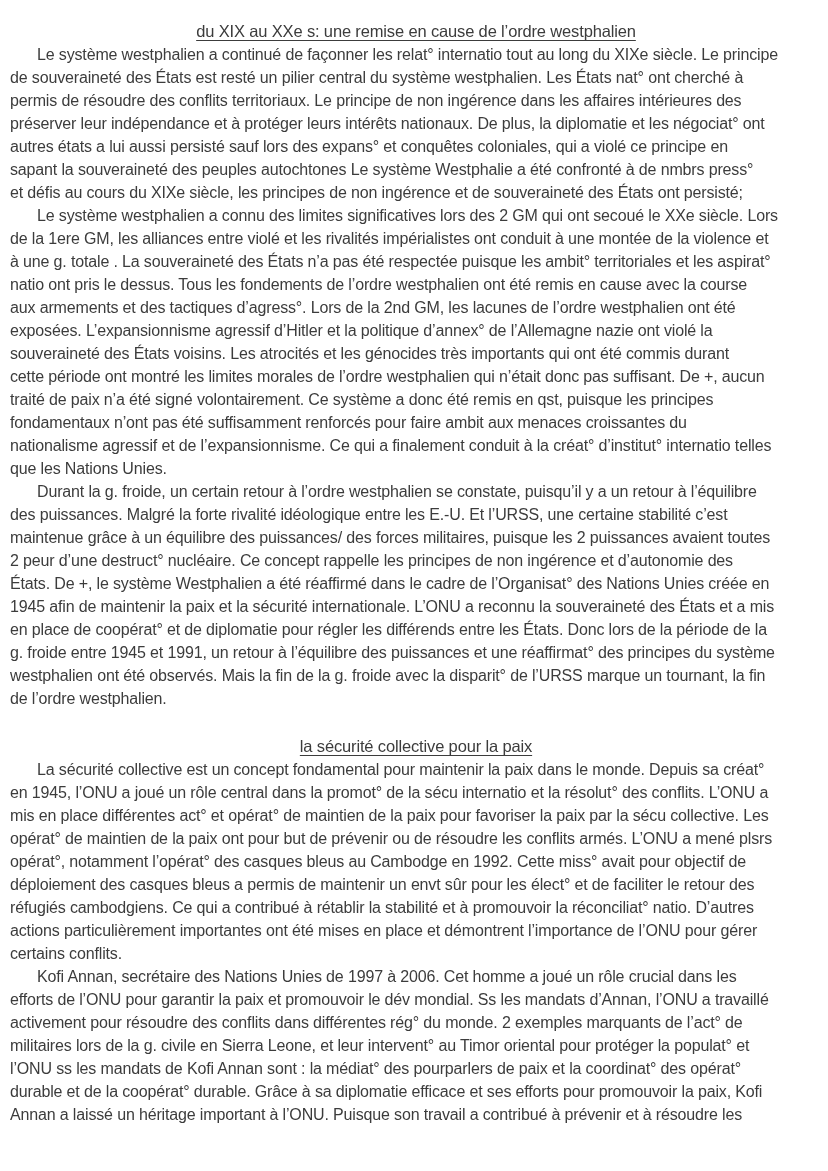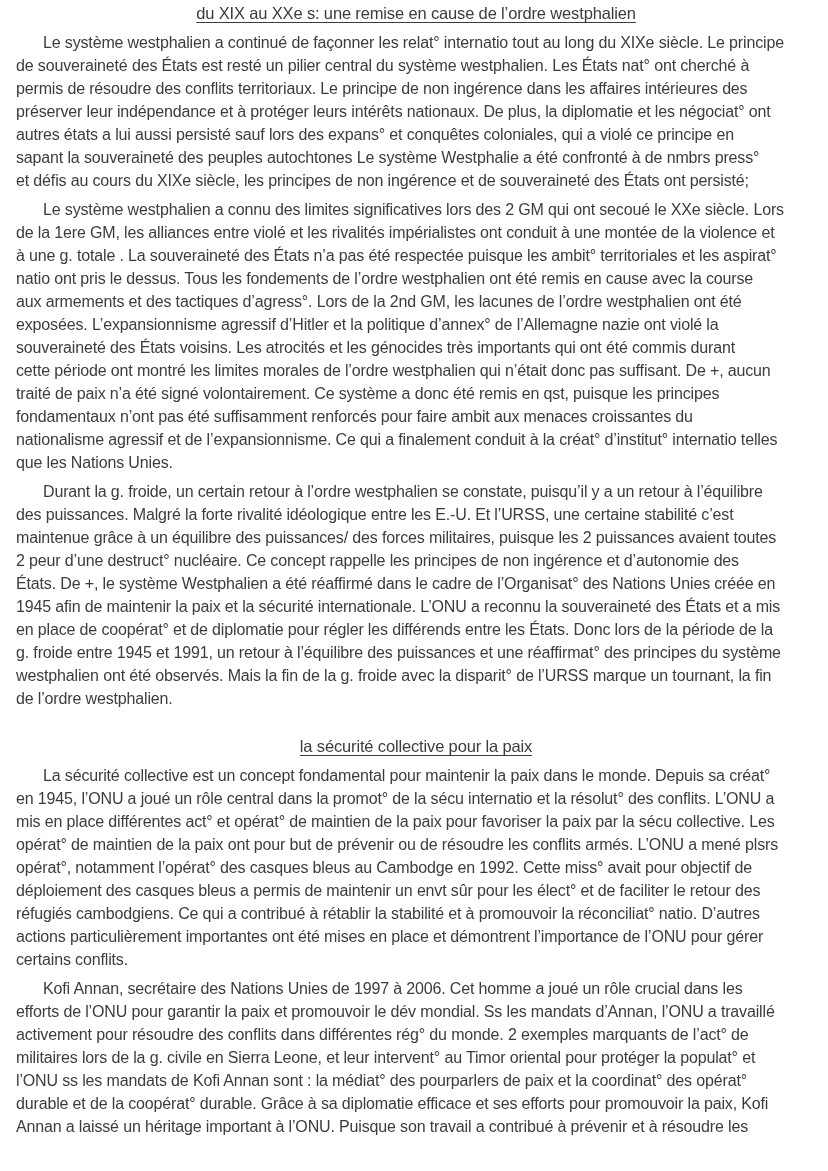--- a/index.html
+++ b/index.html
@@ -6,38 +6,38 @@
   body {
     width: 828px;
     height: 1171px;
     background: #ffffff;
     overflow: hidden;
   }
   .page {
     box-sizing: border-box;
     width: 828px;
     height: 1171px;
-    padding: 2px 6px 0 10px;
+    padding: 20px 6px 0 10px;
     font-family: "Liberation Sans", sans-serif;
     font-size: 16px;
     line-height: 23px;
     color: #3c3c3c;
     letter-spacing: -0.15px;
   }
   .section { margin: 0; }
   .section + .section { margin-top: 25px; }
   .heading {
     margin: 0;
     font-size: 16.5px;
     font-weight: 400;
     text-align: center;
     text-decoration: underline;
     text-underline-offset: 3px;
   }
-  .para { margin: 6px; }
+  .para { margin: 0; }
   .line { display: block; white-space: nowrap; }
   .line.indent { padding-left: 27px; }
 </style>
 </head>
 <body>
 
 <main class="page">
   <div id="doc" style="color: rgb(60, 60, 60);">
       <section class="section">
         <h2 class="heading">du XIX au XXe s: une remise en cause de l’ordre westphalien</h2>

